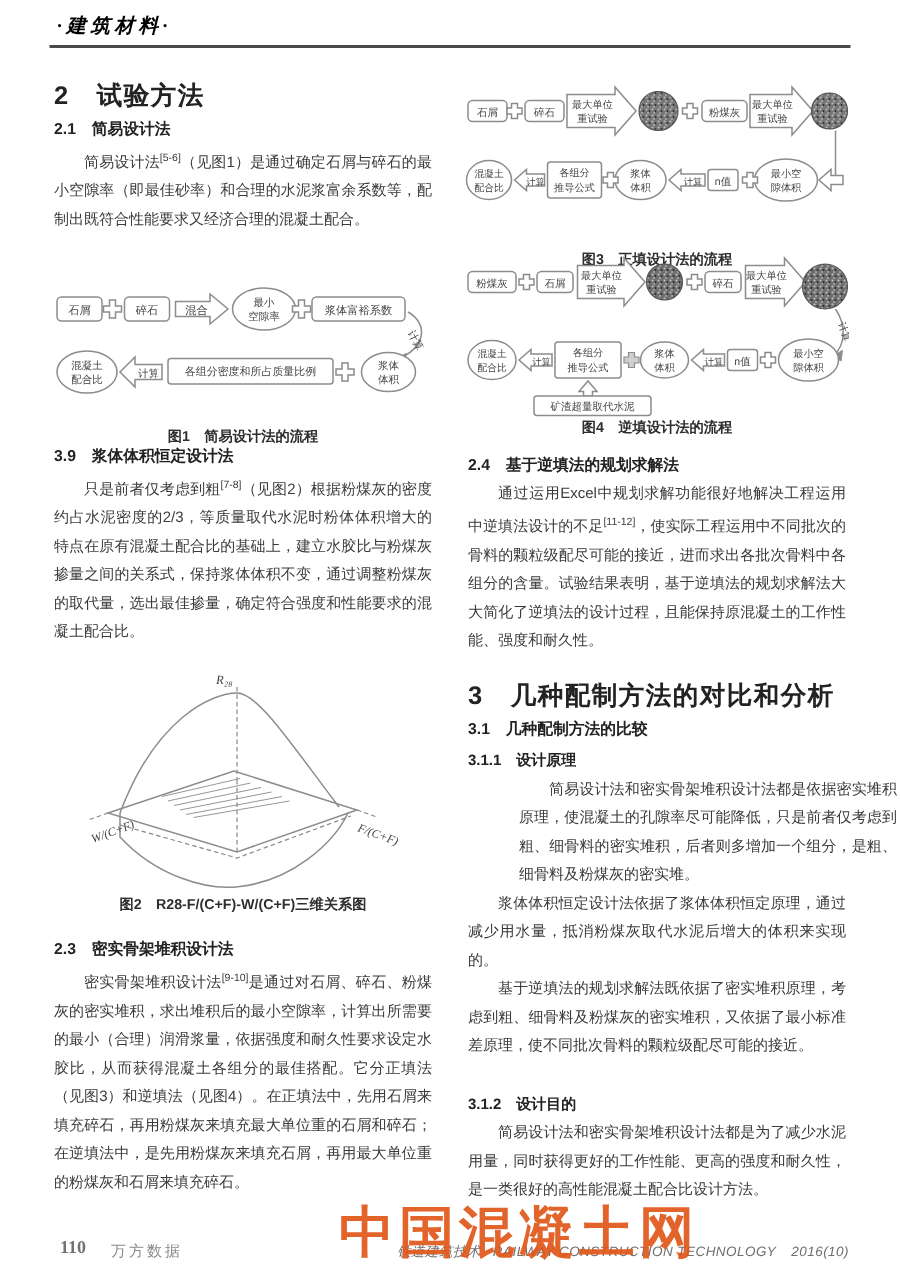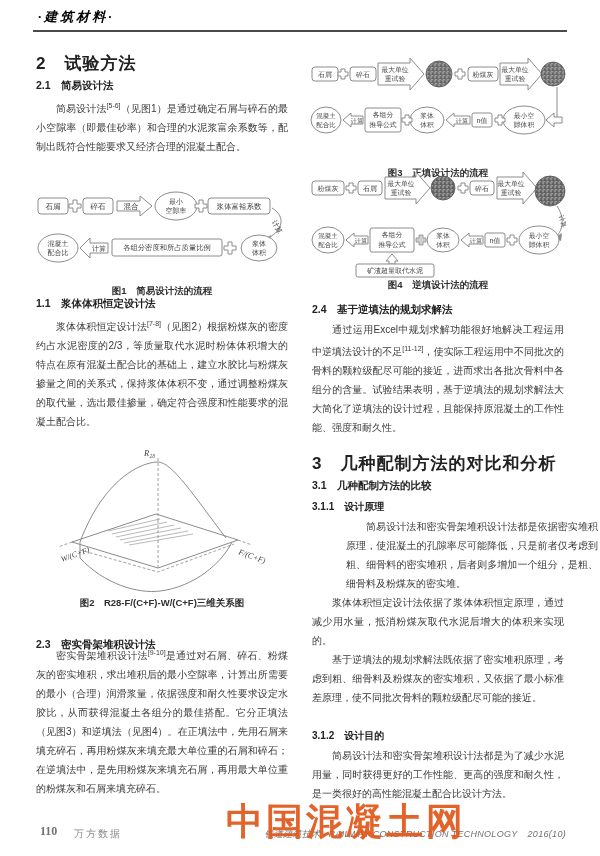--- a/index.html
+++ b/index.html
@@ -70,22 +70,22 @@
   <text class="fc-txt" x="63" y="61" font-size="7" text-anchor="middle">计算</text>
   <rect class="fc-fill" x="76" y="49" width="110" height="17" rx="2"></rect>
   <text class="fc-txt" x="131" y="60" font-size="7.3" text-anchor="middle">各组分密度和所占质量比例</text>
   <path class="fc-fill" d="M188,56 h4 v-4 h4 v4 h4 v4 h-4 v4 h-4 v-4 h-4 Z"></path>
   <ellipse class="fc-fill" cx="223" cy="58" rx="18" ry="13"></ellipse>
   <text class="fc-txt" x="223" y="56" font-size="7" text-anchor="middle">浆体</text>
   <text class="fc-txt" x="223" y="65" font-size="7" text-anchor="middle">体积</text>
 </svg>
 <div class="abs figcap" style="left:36px;top:273px;margin-top:12px;">图1　简易设计法的流程</div>
 
-<div class="abs h3" style="left:36px;top:297px;">1.1　浆体体积恒定设计法</div>
-<div class="abs col para" style="left:36px;top:314px;"><span>浆体体积恒定设计法</span><sup>[7-8]</sup><span>（见图2）根据粉煤灰的密度约占水泥密度的2/3，等质量取代水泥时粉体体积增大的特点在原有混凝土配合比的基础上，建立水胶比与粉煤灰掺量之间的关系式，保持浆体体积不变，通过调整粉煤灰的取代量，选出最佳掺量，确定符合强度和性能要求的混凝土配合比。</span></div>
+<div class="abs h3" style="left:36px;top:297px;">3.9　浆体体积恒定设计法</div>
+<div class="abs col para" style="left:36px;top:314px;"><span>只是前者仅考虑到粗</span><sup>[7-8]</sup><span>（见图2）根据粉煤灰的密度约占水泥密度的2/3，等质量取代水泥时粉体体积增大的特点在原有混凝土配合比的基础上，建立水胶比与粉煤灰掺量之间的关系式，保持浆体体积不变，通过调整粉煤灰的取代量，选出最佳掺量，确定符合强度和性能要求的混凝土配合比。</span></div>
 
 <svg class="abs" style="left:46px;top:444px;" width="230" height="150" viewBox="0 0 230 150">
   <line class="fc-dash" x1="112" y1="14" x2="112" y2="76"></line>
   <text x="98" y="12" font-size="8.5" font-style="italic" fill="#444" font-family="Liberation Serif, serif">R₂₈</text>
   <path class="fc-stroke" d="M34,98 C 58,34 96,18 112,18 C 126,18 148,52 180,94"></path>
   <polygon class="fc-stroke" points="26,98 110,70 192,96 112,124"></polygon>
   <g stroke="#8a8a8a" stroke-width="0.6">
     <line x1="62" y1="87" x2="114" y2="75"></line>
       <line x1="66" y1="90" x2="121" y2="78"></line>
     <line x1="70" y1="93" x2="128" y2="81"></line>
@@ -96,21 +96,21 @@
   <line class="fc-dash" x1="112" y1="76" x2="112" y2="124"></line>
   <line class="fc-dash" x1="26" y1="98" x2="12" y2="103"></line>
   <line class="fc-dash" x1="192" y1="96" x2="206" y2="101"></line>
   <path class="fc-stroke" d="M34,98 L34,114 C 58,140 92,150 114,147 C 148,143 176,119 186,98"></path>
   <path class="fc-dash" d="M34,106 L112,128 L188,100"></path>
   <text x="16" y="118" font-size="8" font-style="italic" fill="#444" font-family="Liberation Serif, serif" transform="rotate(-20 16 118)">W/(C+F)</text>
   <text x="192" y="110" font-size="8" font-style="italic" fill="#444" font-family="Liberation Serif, serif" transform="rotate(20 192 110)">F/(C+F)</text>
 </svg>
 <div class="abs figcap" style="left:36px;top:597px;">图2　R28-F/(C+F)-W/(C+F)三维关系图</div>
 
-<div class="abs h3" style="left:36px;top:626px;margin-top:12px;">2.3　密实骨架堆积设计法</div>
+<div class="abs h3" style="left:36px;top:626px;">2.3　密实骨架堆积设计法</div>
 <div class="abs col para" style="left:36px;top:643px;"><span>密实骨架堆积设计法</span><sup>[9-10]</sup><span>是通过对石屑、碎石、粉煤灰的密实堆积，求出堆积后的最小空隙率，计算出所需要的最小（合理）润滑浆量，依据强度和耐久性要求设定水胶比，从而获得混凝土各组分的最佳搭配。它分正填法（见图3）和逆填法（见图4）。在正填法中，先用石屑来填充碎石，再用粉煤灰来填充最大单位重的石屑和碎石；在逆填法中，是先用粉煤灰来填充石屑，再用最大单位重的粉煤灰和石屑来填充碎石。</span></div>
 
 <svg class="abs" style="left:310px;top:56px;" width="256" height="96" viewBox="0 0 256 96">
   <defs>
     <pattern id="sp3" width="4" height="4" patternUnits="userSpaceOnUse">
       <rect width="4" height="4" fill="#767676"></rect>
       <circle cx="1" cy="1" r="0.7" fill="#bdbdbd"></circle>
       <circle cx="3" cy="2" r="0.6" fill="#2e2e2e"></circle>
       <circle cx="2" cy="3.4" r="0.5" fill="#dddddd"></circle>
     </pattern>

